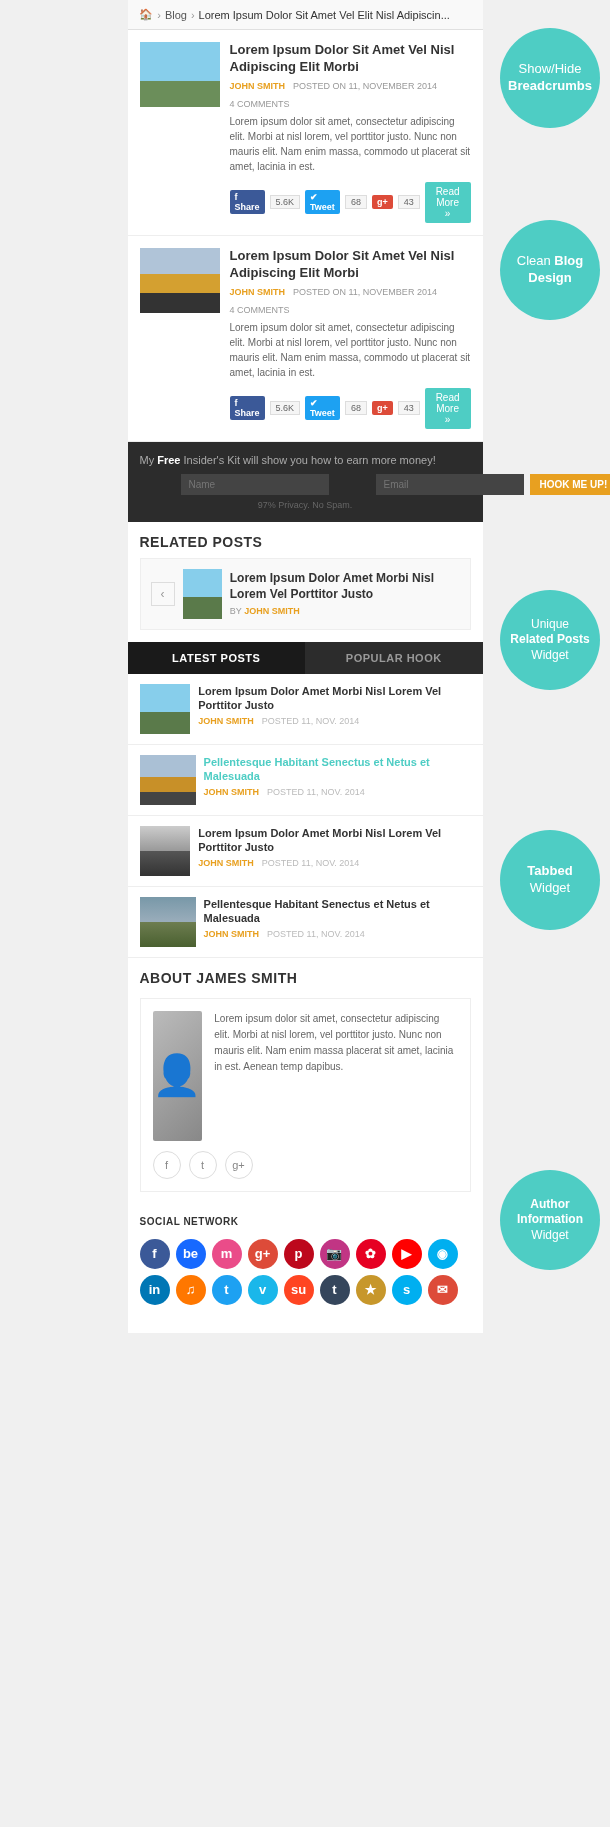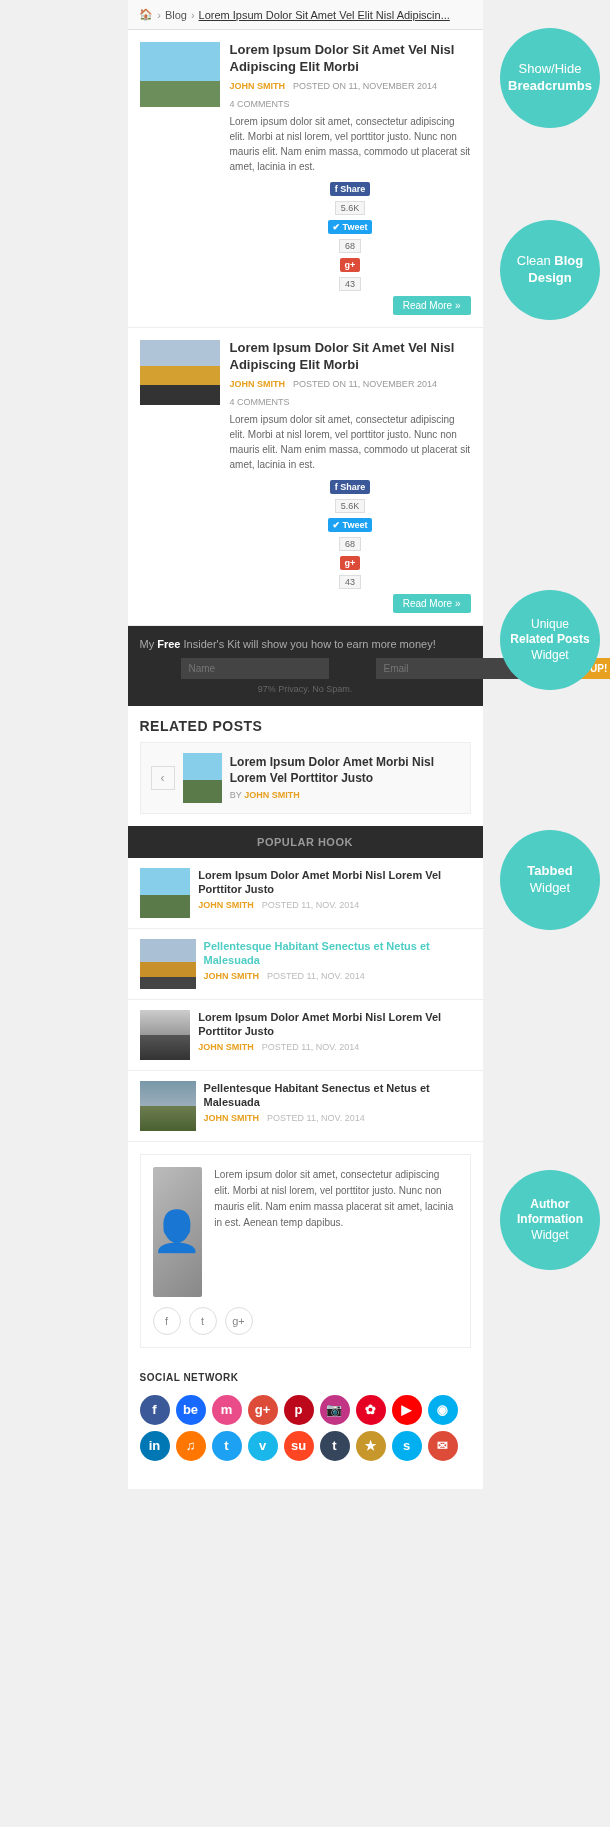--- a/index.html
+++ b/index.html
@@ -21,21 +21,21 @@
       border-bottom: 1px solid #e0e0e0;
       padding: 8px 12px;
       font-size: 11px;
       color: #666;
       display: flex;
       align-items: center;
       gap: 4px;
     }
     .breadcrumb-bar .sep { color: #999; }
     .breadcrumb-bar a { color: #555; text-decoration: none; }
-    .breadcrumb-bar .current { color: #333; text-decoration: underline; }
+    .breadcrumb-bar .current { color: #333; }
 
     
     .blog-post {
       padding: 12px;
       border-bottom: 1px solid #eee;
     }
     .post-inner {
       display: flex;
       gap: 10px;
     }
@@ -109,21 +109,20 @@
     .post-excerpt {
       font-size: 10px;
       color: #666;
       line-height: 1.5;
       margin-bottom: 8px;
     }
     .post-actions {
       display: flex;
       align-items: center;
       gap: 5px;
-      flex-direction: column;
     }
     .social-btn {
       display: inline-flex;
       align-items: center;
       gap: 2px;
       padding: 2px 5px;
       font-size: 9px;
       border-radius: 2px;
       font-weight: bold;
       cursor: pointer;
@@ -468,20 +467,21 @@
               <div class="related-title">Lorem Ipsum Dolor Amet Morbi Nisl Lorem Vel Porttitor Justo</div>
               <div class="related-author">BY <span>JOHN SMITH</span></div>
             </div>
           </div>
         </div>
       </div>
     </div>
 
     <div class="tabbed-widget">
       <div class="tab-headers">
+        <div class="tab-header active">LATEST POSTS</div>
         <div class="tab-header">POPULAR HOOK</div>
       </div>
 
       <div class="tab-post">
         <div class="thumb-small-wind"></div>
         <div>
           <div class="tab-post-title">Lorem Ipsum Dolor Amet Morbi Nisl Lorem Vel Porttitor Justo</div>
           <div class="tab-post-meta">
             <span class="author">JOHN SMITH</span>
             <span>POSTED 11, NOV. 2014</span>
@@ -517,20 +517,21 @@
           <div class="tab-post-title">Pellentesque Habitant Senectus et Netus et Malesuada</div>
           <div class="tab-post-meta">
             <span class="author">JOHN SMITH</span>
             <span>POSTED 11, NOV. 2014</span>
           </div>
         </div>
       </div>
     </div>
 
     <div class="author-widget">
+      <div class="about-header">ABOUT JAMES SMITH</div>
       <div class="author-card">
         <div class="author-top">
           <div class="thumb-author">👤</div>
           <div class="author-bio">Lorem ipsum dolor sit amet, consectetur adipiscing elit. Morbi at nisl lorem, vel porttitor justo. Nunc non mauris elit. Nam enim massa placerat sit amet, lacinia in est. Aenean temp dapibus.</div>
         </div>
         <div class="author-social">
           <div class="author-social-icon">f</div>
           <div class="author-social-icon">t</div>
           <div class="author-social-icon">g+</div>
         </div>

